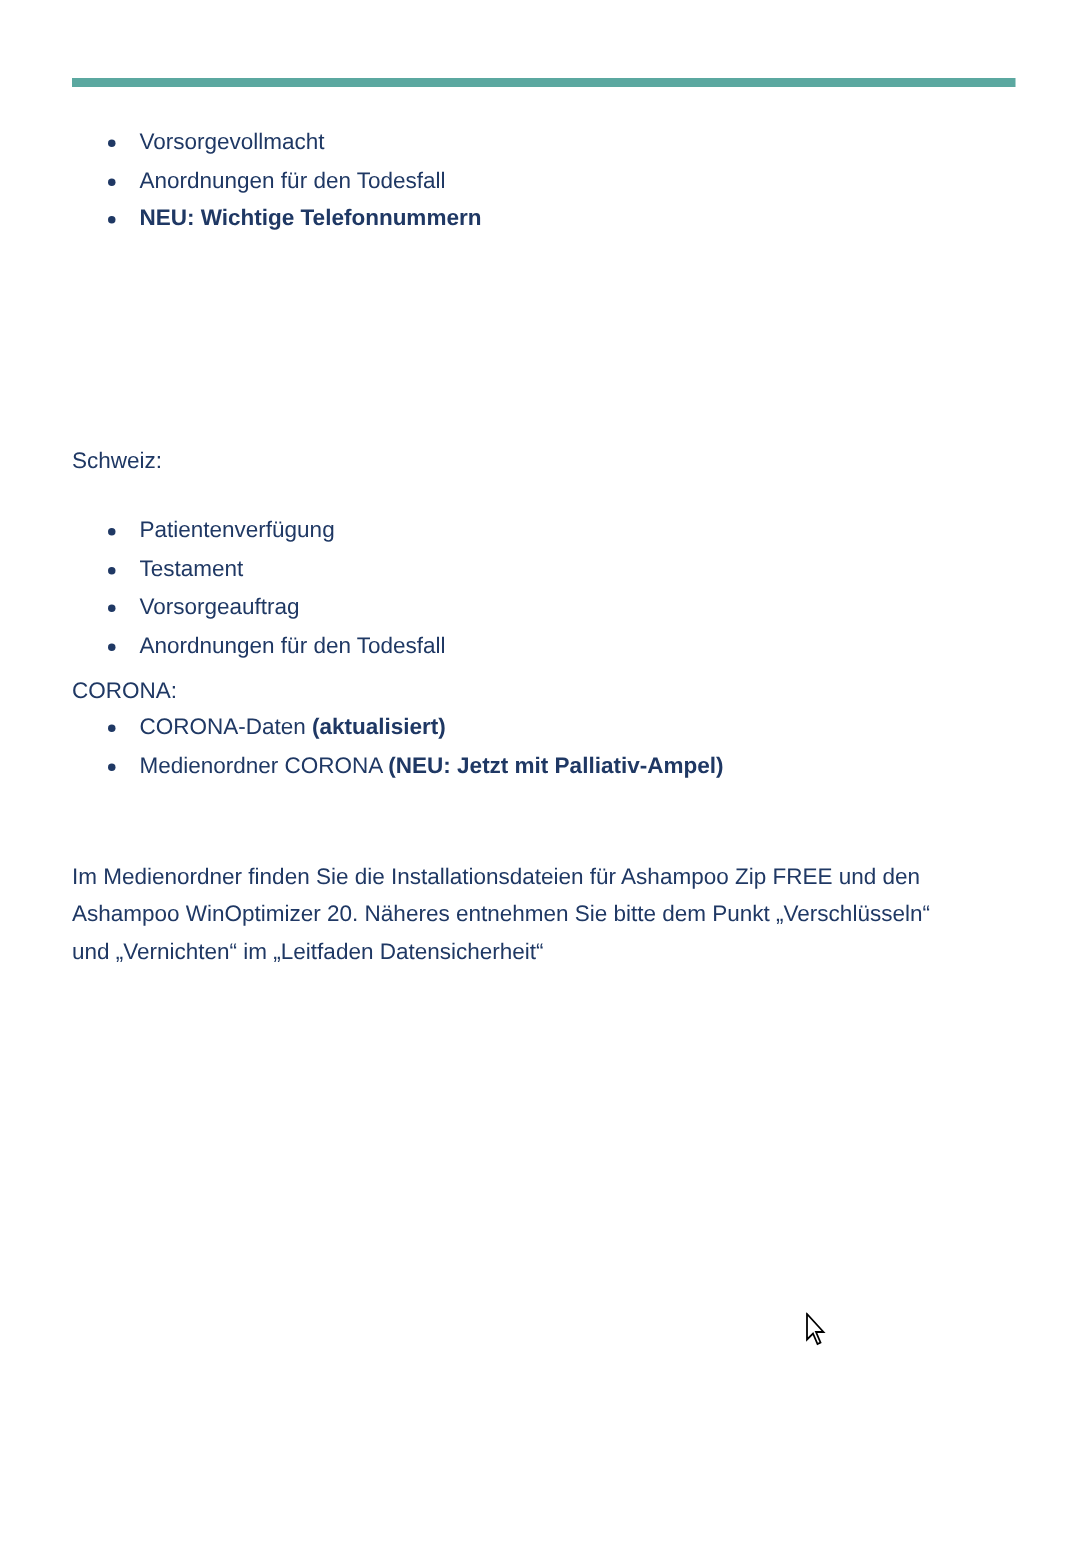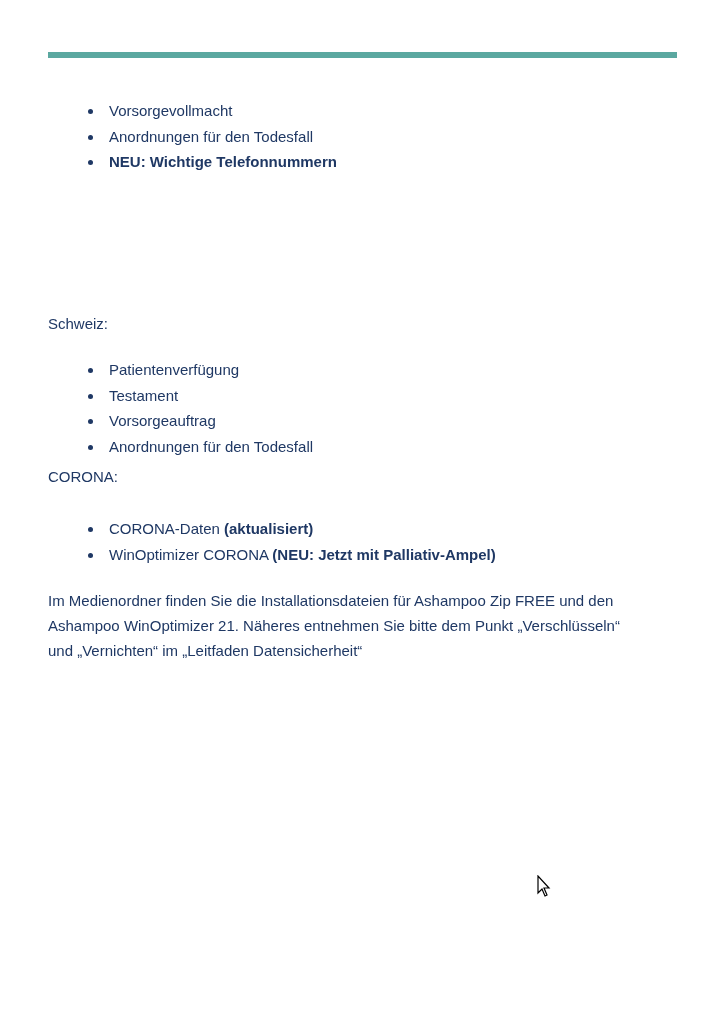--- a/index.html
+++ b/index.html
@@ -2,25 +2,25 @@
 <html><head>
 <meta charset="utf-8">
 <style>
   html, body { margin: 0; padding: 0; background: #ffffff; }
   body {
     width: 726px; height: 1035px; position: relative; overflow: hidden;
     font-family: "Liberation Sans", sans-serif; color: #1f3864;
     font-size: 15px;
   }
   .rule { position: absolute; left: 48px; top: 52px; width: 629px; height: 6px; background: #5ba8a0; }
-  ul { list-style: none; margin: 16px; padding: 0; position: absolute; left: 72px; }
+  ul { list-style: none; margin: 0; padding: 0; position: absolute; left: 72px; }
   li { height: 25.6px; line-height: 25.6px; white-space: nowrap; position: relative; padding-left: 21px; }
   li::before { content: ""; position: absolute; left: 0; top: 11px; width: 5px; height: 5px; border-radius: 50%; background: #1f3864; }
   .b { font-weight: bold; text-align: center; }
-  .para { position: absolute; left: 48px; white-space: nowrap; line-height: 25px; margin-top: 16px; }
+  .para { position: absolute; left: 48px; white-space: nowrap; line-height: 25px; }
   .it { }
   .cursor { position: absolute; left: 537px; top: 875px; width: 16px; height: 24px; }
 </style>
 </head>
 <body>
 
 <div class="rule"></div>
 
 <ul style="top:82px;">
   <li><span>Vorsorgevollmacht</span></li>
@@ -32,26 +32,26 @@
 
 <ul style="top:341px;">
   <li><span>Patientenverfügung</span></li>
   <li><span>Testament</span></li>
   <li><span>Vorsorgeauftrag</span></li>
   <li><span>Anordnungen für den Todesfall</span></li>
 </ul>
 
 <div class="para it" style="top:448px;">CORONA:</div>
 
-<ul style="top:500px;">
+<ul style="top:472px;">
   <li><span>CORONA-Daten </span><span class="b">(aktualisiert)</span></li>
-  <li><span>WinOptimizer CORONA </span><span class="b">(NEU: Jetzt mit Palliativ-Ampel)</span></li>
+  <li><span>Medienordner CORONA </span><span class="b">(NEU: Jetzt mit Palliativ-Ampel)</span></li>
 </ul>
 
 <div class="para" style="top:572px;">
   <div><span>Im </span><span class="it">Medienordner</span><span> finden Sie die Installationsdateien für Ashampoo Zip FREE  und den</span></div>
-  <div>Ashampoo WinOptimizer 21. Näheres entnehmen Sie bitte dem Punkt „Verschlüsseln“</div>
+  <div>Ashampoo WinOptimizer 20. Näheres entnehmen Sie bitte dem Punkt „Verschlüsseln“</div>
   <div>und „Vernichten“ im „Leitfaden Datensicherheit“</div>
 </div>
 
 <svg class="cursor" viewBox="0 0 16 24">
   <path d="M1 1 L1 18 L5 14 L8 21 L10 20 L7 13 L12 13 Z" fill="#ffffff" stroke="#000000" stroke-width="1.2"></path>
 </svg>
 
 </body></html>

